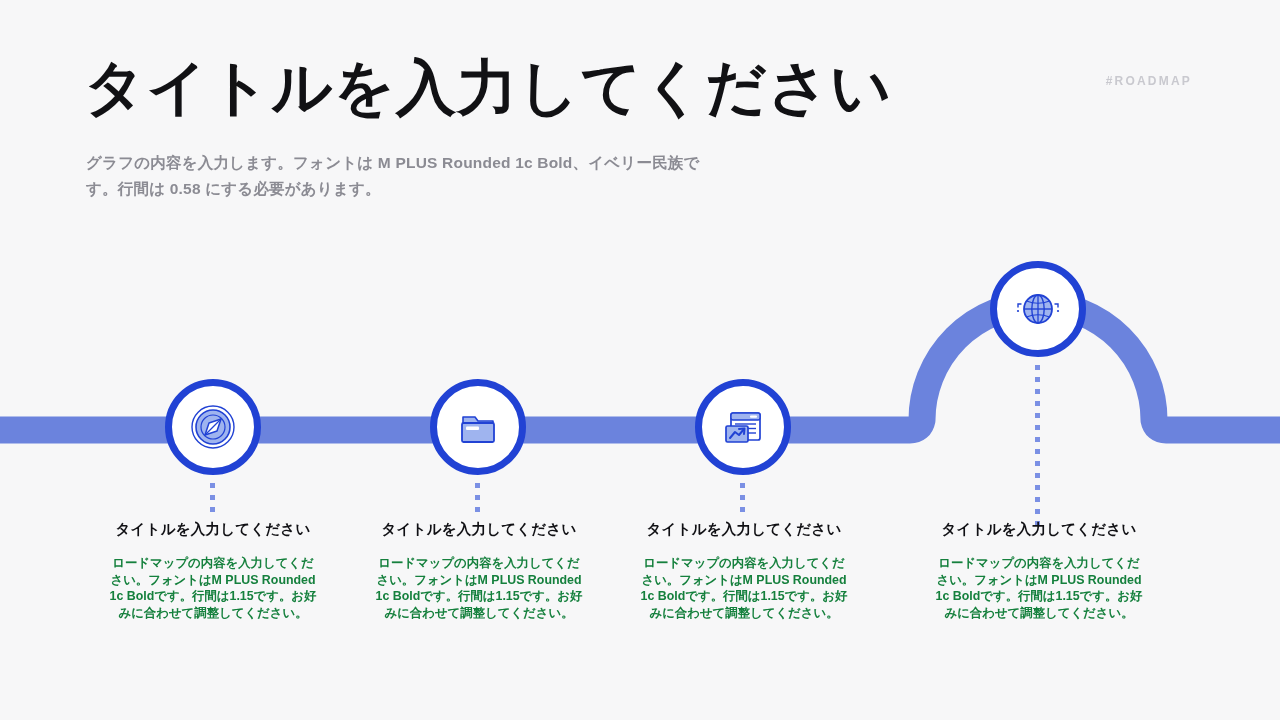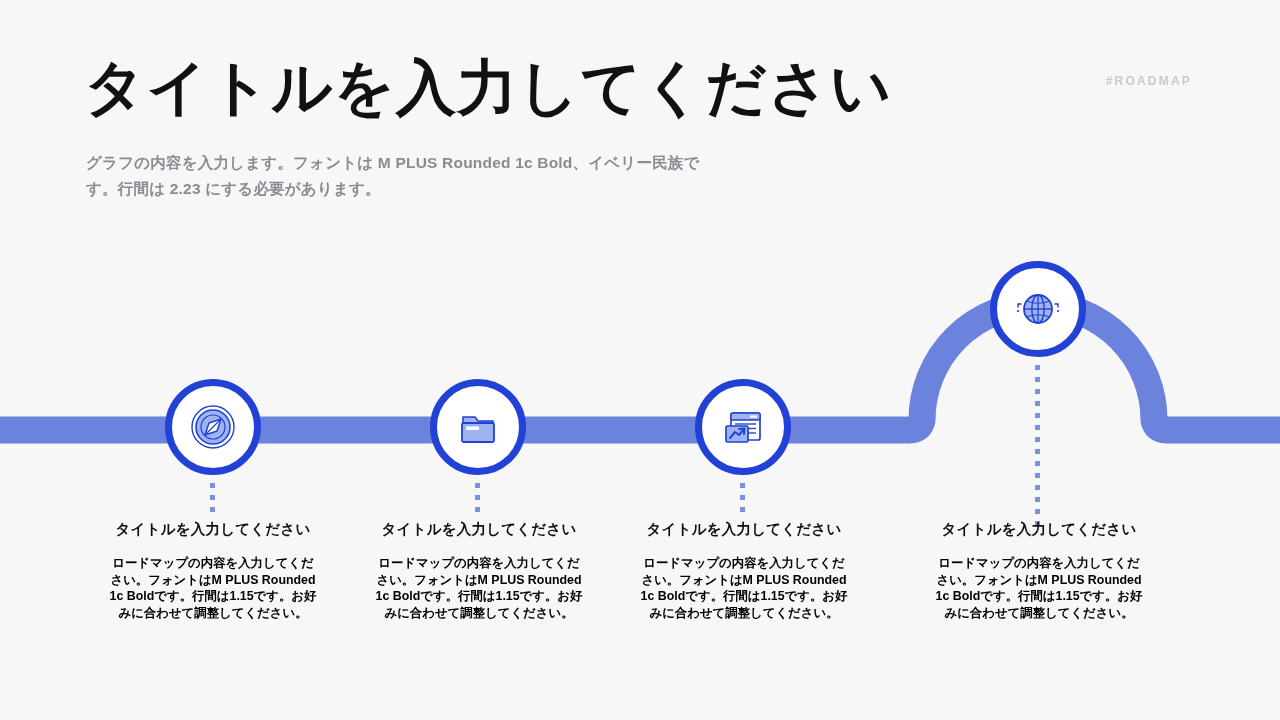--- a/index.html
+++ b/index.html
@@ -120,31 +120,31 @@
     font-size: 14.5px;
     font-weight: 700;
     color: #101014;
     letter-spacing: 0.2px;
     margin-bottom: 16px;
     white-space: nowrap;
   }
   .caption-body {
     font-size: 12.4px;
     font-weight: 700;
-    color: #000000;
+    color: #15803d;
     line-height: 1.35;
     padding: 0 8px;
   }
 </style>
 </head>
 <body>
 
 <div id="slide-header">
   <div id="page-title">タイトルを入力してください</div>
-  <div id="page-subtitle">グラフの内容を入力します。フォントは M PLUS Rounded 1c Bold、イベリー民族です。行間は 2.23 にする必要があります。</div>
+  <div id="page-subtitle">グラフの内容を入力します。フォントは M PLUS Rounded 1c Bold、イベリー民族です。行間は 0.58 にする必要があります。</div>
   <div id="roadmap-tag">#ROADMAP</div>
 </div>
 
 <div id="road-graphic">
   <svg width="1280" height="260" viewBox="0 0 1280 260">
     <path d="M -10 200
              L 910 200
              Q 920 200 922 190
              A 116 116 0 0 1 1154 190
              Q 1156 200 1166 200

